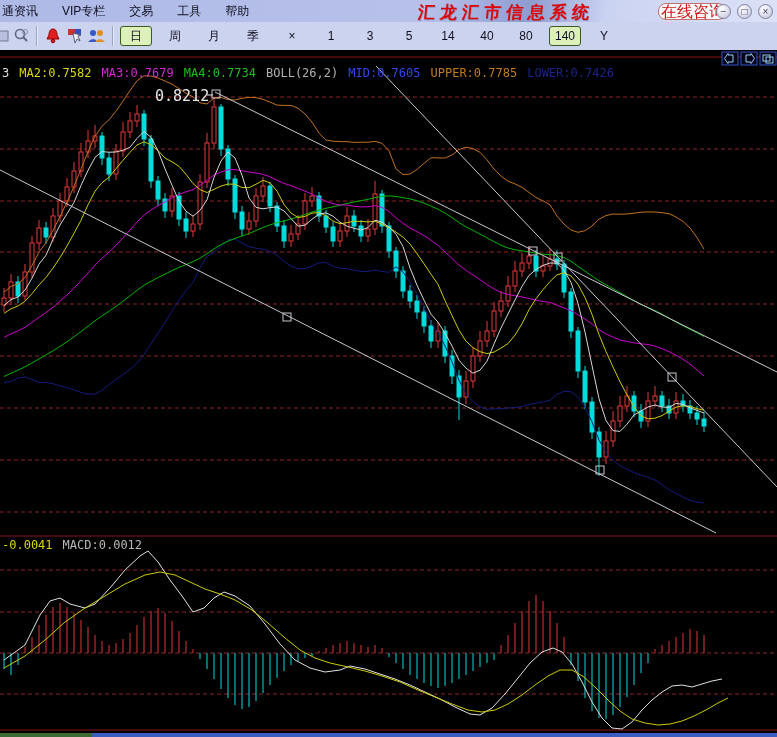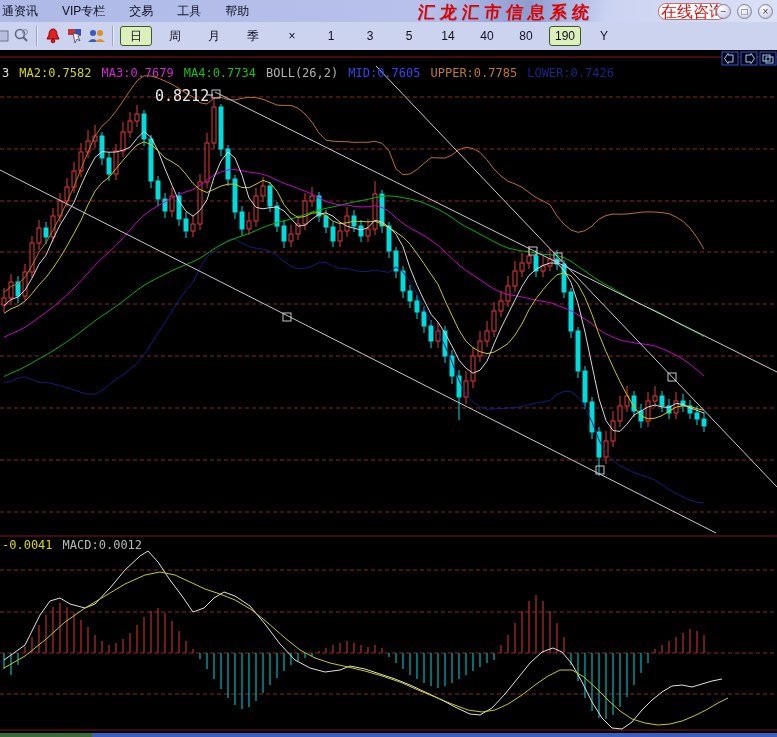--- a/index.html
+++ b/index.html
@@ -94,21 +94,21 @@
       <div class="period-btn">周</div>
       <div class="period-btn">月</div>
       <div class="period-btn">季</div>
       <div class="period-btn">×</div>
       <div class="period-btn">1</div>
       <div class="period-btn">3</div>
       <div class="period-btn">5</div>
       <div class="period-btn">14</div>
       <div class="period-btn">40</div>
       <div class="period-btn">80</div>
-      <div class="period-btn active">190</div>
+      <div class="period-btn active">140</div>
       <div class="period-btn">Y</div>
     </div>
 </div>
 
 <div class="chart-wrap">
   <svg id="chart" width="777" height="687" viewBox="0 50 777 687">
       <line x1="0" y1="97" x2="777" y2="97" stroke="#8e2525" stroke-width="1" stroke-dasharray="4 3"></line>
       <line x1="0" y1="149" x2="777" y2="149" stroke="#8e2525" stroke-width="1" stroke-dasharray="4 3"></line>
       <line x1="0" y1="201" x2="777" y2="201" stroke="#8e2525" stroke-width="1" stroke-dasharray="4 3"></line>
       <line x1="0" y1="252" x2="777" y2="252" stroke="#8e2525" stroke-width="1" stroke-dasharray="4 3"></line>

